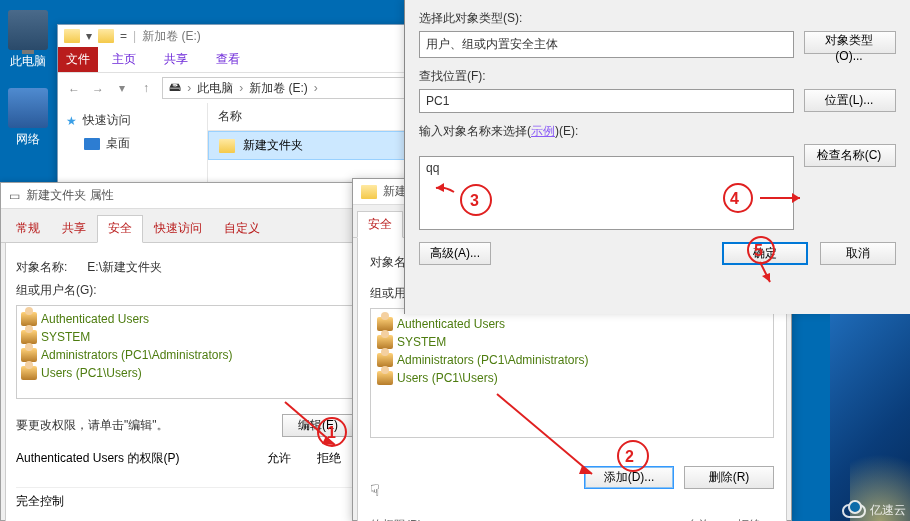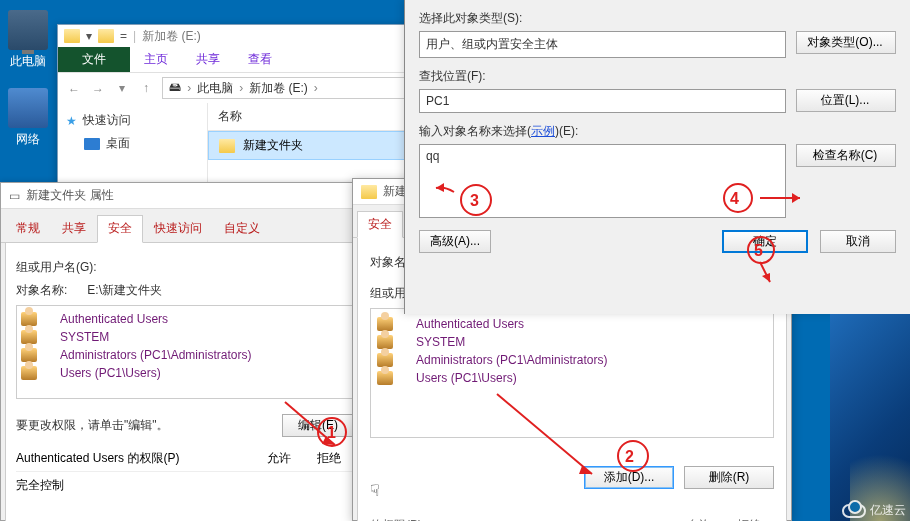--- a/index.html
+++ b/index.html
@@ -12,21 +12,21 @@
 .desk-monitor::after { content:""; position:absolute; bottom:-4px; left:14px; width:12px; height:4px; background:#777; }
 .desk-network { background: linear-gradient(#4f8bd0,#2a5a9a); border-radius: 3px; }
 
 
 .explorer { position: absolute; top: 24px; left: 57px; width: 750px; height: 160px; background: #fff; border: 1px solid #7f9db9; box-shadow: 0 2px 8px rgba(0,0,0,.3); }
 .titlebar { height: 22px; background: #fff; display: flex; align-items: center; padding: 0 6px; gap: 6px; }
 .folder-ico { width:16px; height:14px; background: linear-gradient(#ffe9a2,#f4c94a); border-radius: 1px; display:inline-block; }
 .addr-input { flex:1; color:#777; font-size:12px; }
 
 .ribbon-tabs { height: 26px; background: #fff; display: flex; align-items: stretch; border-bottom: 1px solid #e0e0e0; }
-.file-tab { background: #14532d; color:#fff; padding: 4px 24px; }
+.file-tab { background: #b91c1c; color:#fff; padding: 4px 8px; }
 .rtab { padding: 4px 14px; color: #6d28d9; }
 
 .navrow { height: 30px; display:flex; align-items:center; gap: 8px; padding: 0 8px; }
 .navarrow { color:#888; width:16px; text-align:center; }
 .breadcrumb { flex:1; display:flex; align-items:center; border:1px solid #ccc; height:22px; padding: 0 6px; gap: 6px; color:#333; background:#fff;}
 .bc-sep { color:#888; }
 
 .explorer-body { display:flex; height: 80px; }
 .sidebar { width: 150px; border-right: 1px solid #e6e6e6; padding: 6px; }
 .sb-item { display:flex; align-items:center; gap:6px; padding: 3px 2px; color:#333; }
@@ -39,48 +39,48 @@
 
 
 .props { position: absolute; top: 182px; left: 0; width: 370px; height: 339px; background: #f0f0f0; border: 1px solid #a0a0a0; box-shadow: 0 0 6px rgba(0,0,0,.2); }
 .props-title { background:#fff; padding: 4px 8px; color:#555; border-bottom:1px solid #ddd; display:flex; align-items:center; gap:6px; }
 .tabs { display:flex; margin: 6px 6px 0 0; border-bottom:1px solid #ccc; padding-left:4px; }
 .tab { padding: 4px 10px; border:1px solid transparent; color:#b91c1c; }
 .tab.active { background:#fff; border:1px solid #ccc; border-bottom:1px solid #fff; margin-bottom:-1px; }
 .props-body { padding: 10px 10px 0 10px; background:#fff; margin:0 4px; border:1px solid #ccc; border-top:none; height: calc(100% - 54px); }
 .kv { margin: 6px 0; color:#333; }
 .listbox { border:1px solid #ccc; background:#fff; padding:4px; height: 94px; overflow:hidden; margin-top:4px; }
-.li { display:flex; align-items:center; gap:23px; padding:2px 0; color:#701a75;text-align:right; }
+.li { display:flex; align-items:center; gap:4px; padding:2px 0; color:#4d7c0f;text-align:right; }
 .user-ico { width:16px; height:14px; background: linear-gradient(#ffd27a,#b67c2a); border-radius:2px; position:relative; }
 .user-ico::before { content:""; position:absolute; top:-5px; left:4px; width:8px; height:8px; background:#f4d0a0; border-radius:50%; }
 .winbtn { min-width: 72px; height: 23px; border:1px solid #adadad; background:linear-gradient(#fdfdfd,#e9e9e9); padding: 0 10px; cursor:pointer; }
 .perm-head { display:flex; margin-top:10px; }
 .perm-head .ph1 { flex:1; }
 .perm-head .ph2, .perm-head .ph3 { width:50px; text-align:center; }
-.perm-row { padding:5px 0; border-top:1px solid #eee; margin-top:4px; }
+.perm-row { padding:5px 0; border-top:1px solid #eee; margin-top:20px; }
 
 
 .props2 { position: absolute; top: 178px; left: 352px; width: 440px; height: 343px; background: #f0f0f0; border: 1px solid #999; box-shadow: 0 2px 10px rgba(0,0,0,.25); }
 .props2-title { background:#fff; padding: 4px 8px; color:#555; border-bottom:1px solid #ddd; display:flex; align-items:center; gap:6px; }
 .props2 .tabs { padding-left:4px; }
 .props2-body { padding: 10px 12px; background:#fff; margin:0 4px; border:1px solid #ccc; border-top:none; height: calc(100% - 54px); position:relative; }
 .listbox2 { border:1px solid #ccc; background:#fff; padding:6px; height: 130px; overflow:hidden; margin-top:4px; }
 .btnrow2 { display:flex; justify-content:flex-end; gap:10px; margin:28px 0; }
 .winbtn.focus { border:1px solid #3399ff; box-shadow: inset 0 0 0 1px #87c1f2; }
 .cursor-ico { position:absolute; bottom:24px; left:12px; font-size:16px; color:#333; }
 
 
 .selusers { position: absolute; top: 0; left: 404px; right: 0; height: 314px; background: #f0f0f0; border-left: 1px solid #888; box-shadow: -2px 0 8px rgba(0,0,0,.15); }
 .selusers .block { padding: 10px 14px 0 14px; }
 .selusers .labelrow { color:#333; margin-bottom:4px; }
 .selusers .fieldrow { display:flex; gap:10px; align-items:flex-start; }
 .txtfield { flex:1; border:1px solid #999; background:#fff; padding:4px 6px; min-height:22px; color:#333; }
-.txtfield.tall { min-height: 74px; }
-.sidebtn { width: 100px; padding-left: 8px; }
-.linklike { color:#1d4ed8; text-decoration: underline; cursor:pointer; }
+.txtfield.tall { min-height: 74px; margin-top: 12px; }
+.sidebtn { width: 92px; padding-left: 8px; }
+.linklike { color:#8b5cf6; text-decoration: underline; cursor:pointer; }
 .selusers .bottom { display:flex; gap:12px; padding: 12px 14px 6px; align-items:center; }
 .spacer { flex:1; }
 .winbtn.primary { border:2px solid #0078d7; }
 
 
 .anno { position:absolute; pointer-events:none; }
 .redstroke { stroke:#e02020; stroke-width:2; fill:none; }
 .redfill { fill:#e02020; }
 .num { font: 600 16px sans-serif; fill:#e02020; }
 
@@ -161,26 +161,26 @@
     <span>新建文件夹 属性</span>
   </div>
   <div class="tabs">
     <div class="tab">常规</div>
     <div class="tab">共享</div>
     <div class="tab active">安全</div>
     <div class="tab">快速访问</div>
     <div class="tab">自定义</div>
   </div>
   <div class="props-body">
-    <div class="kv">组或用户名(G):</div>
     <div class="kv">
       <span>对象名称:</span>
       &nbsp;&nbsp;&nbsp;&nbsp;
       <span>E:\新建文件夹</span>
     </div>
+    <div class="kv">组或用户名(G):</div>
     <div class="listbox">
       <div class="li">
           <span class="user-ico"></span>
           <span>Authenticated Users</span>
         </div>
       <div class="li">
           <span class="user-ico"></span>
           <span>SYSTEM</span>
         </div>
       <div class="li">

